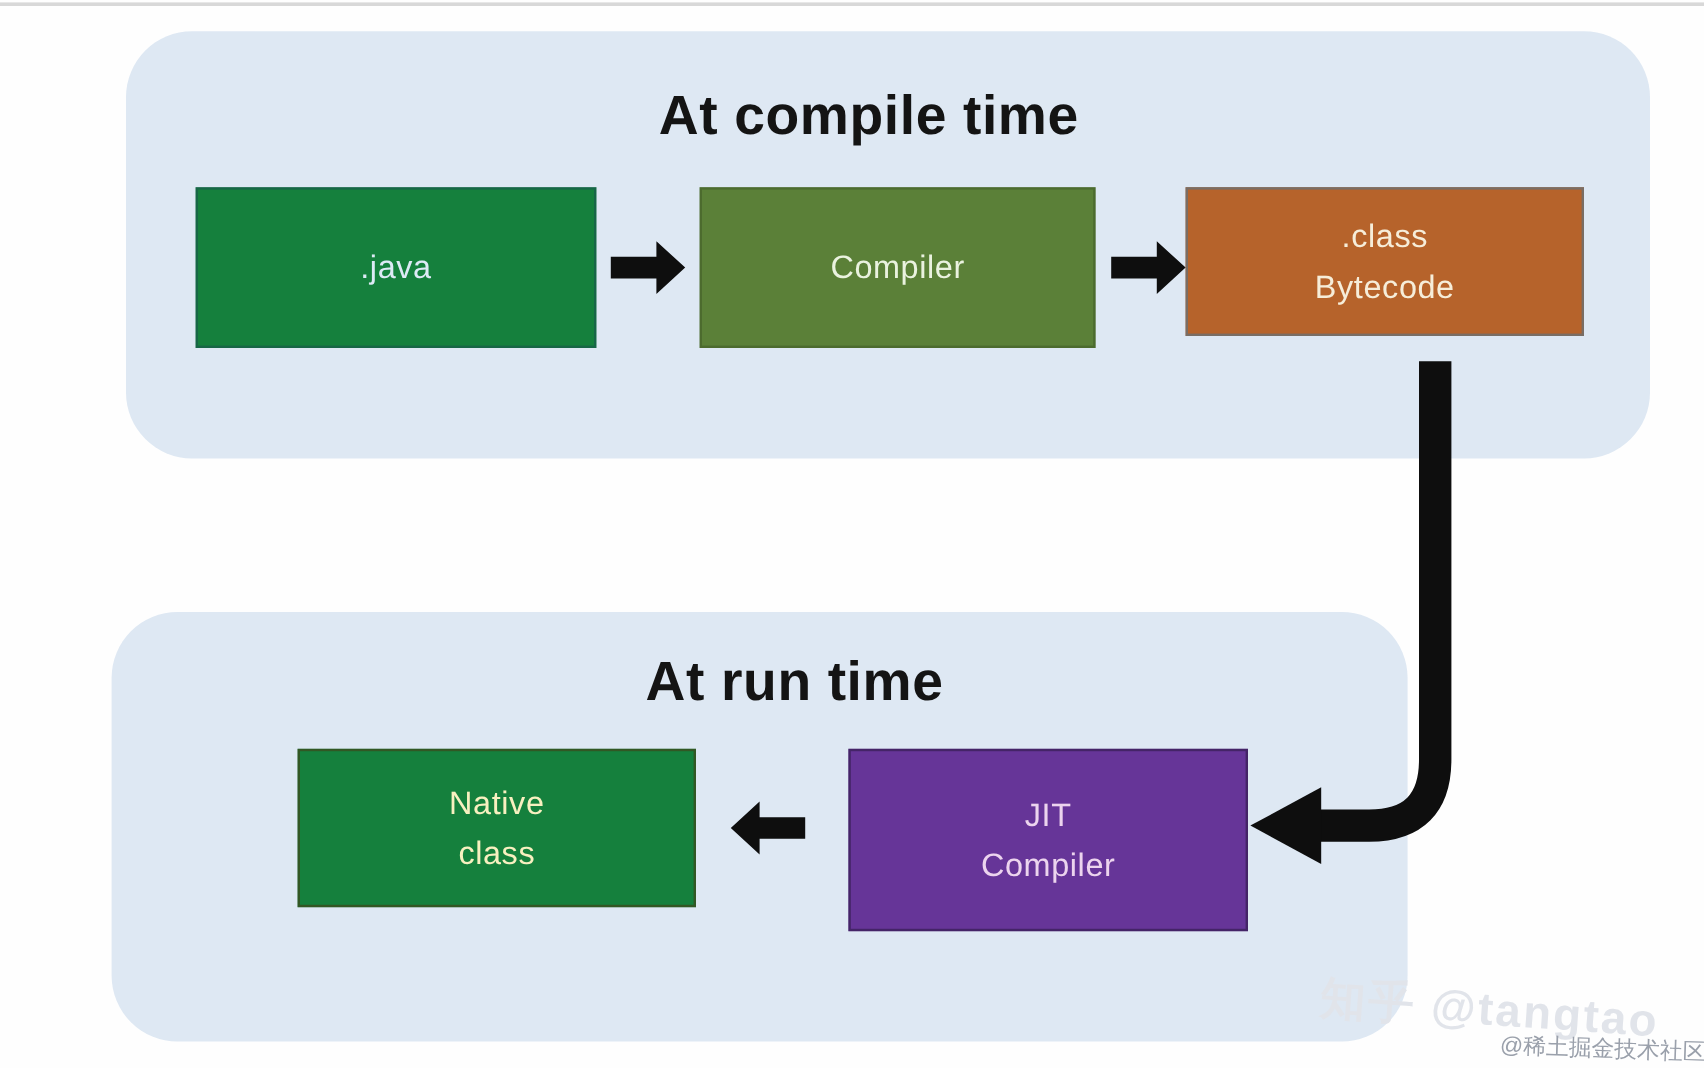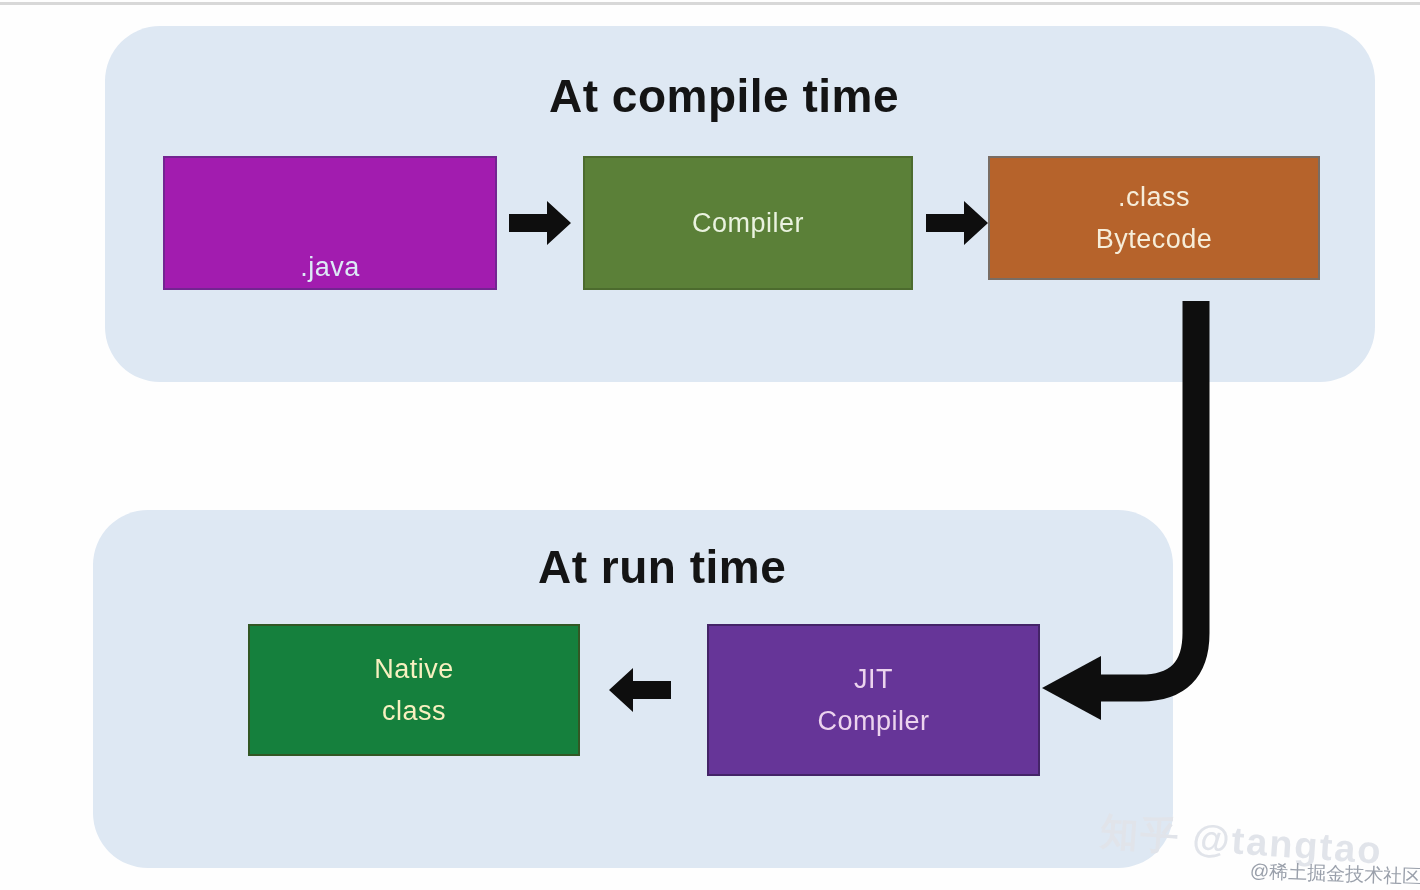--- a/index.html
+++ b/index.html
@@ -53,21 +53,21 @@
     border: 2px solid rgba(40,40,40,0.45);
   }
   .node .node-line {
     display: block;
     font-size: 27px;
     font-weight: 400;
     letter-spacing: 0.5px;
     line-height: 42px;
     white-space: nowrap;
   }
-  .node-java     { left: 163px; top: 156px; width: 334px; height: 134px; background: #a21caf; border-color: rgba(30,55,90,0.35); justify-content: flex-end; }
+  .node-java     { left: 163px; top: 156px; width: 334px; height: 134px; background: #15803d; border-color: rgba(30,55,90,0.35); }
   .node-java     .node-line { color: #ddeaf6; }
   .node-compiler { left: 583px; top: 156px; width: 330px; height: 134px; background: #5b8038; border-color: rgba(50,70,30,0.35); }
   .node-compiler .node-line { color: #eaf2df; }
   .node-bytecode { left: 988px; top: 156px; width: 332px; height: 124px; background: #b6632b; border-color: rgba(110,110,110,0.85); }
   .node-bytecode .node-line { color: #f6edd9; }
   .node-native   { left: 248px; top: 624px; width: 332px; height: 132px; background: #15803d; border-color: rgba(70,60,20,0.6); }
   .node-native   .node-line { color: #f8f0c0; }
   .node-jit      { left: 707px; top: 624px; width: 333px; height: 152px; background: #663598; border-color: rgba(45,25,70,0.6); }
   .node-jit      .node-line { color: #ecd4ee; }
 

